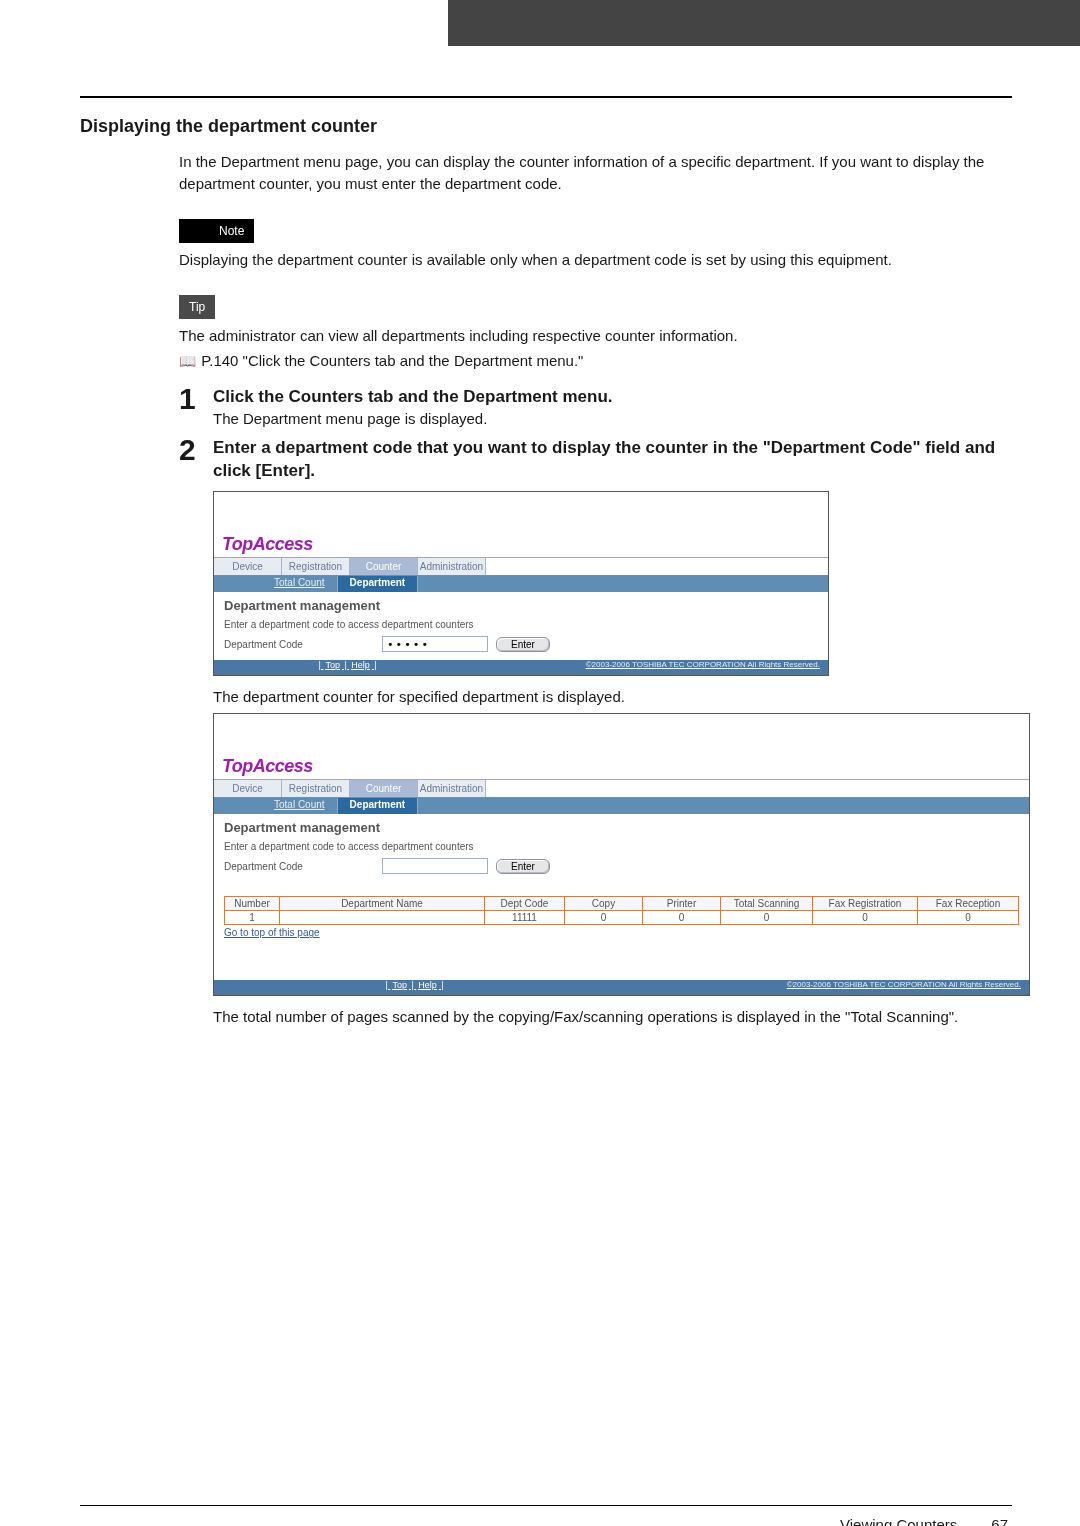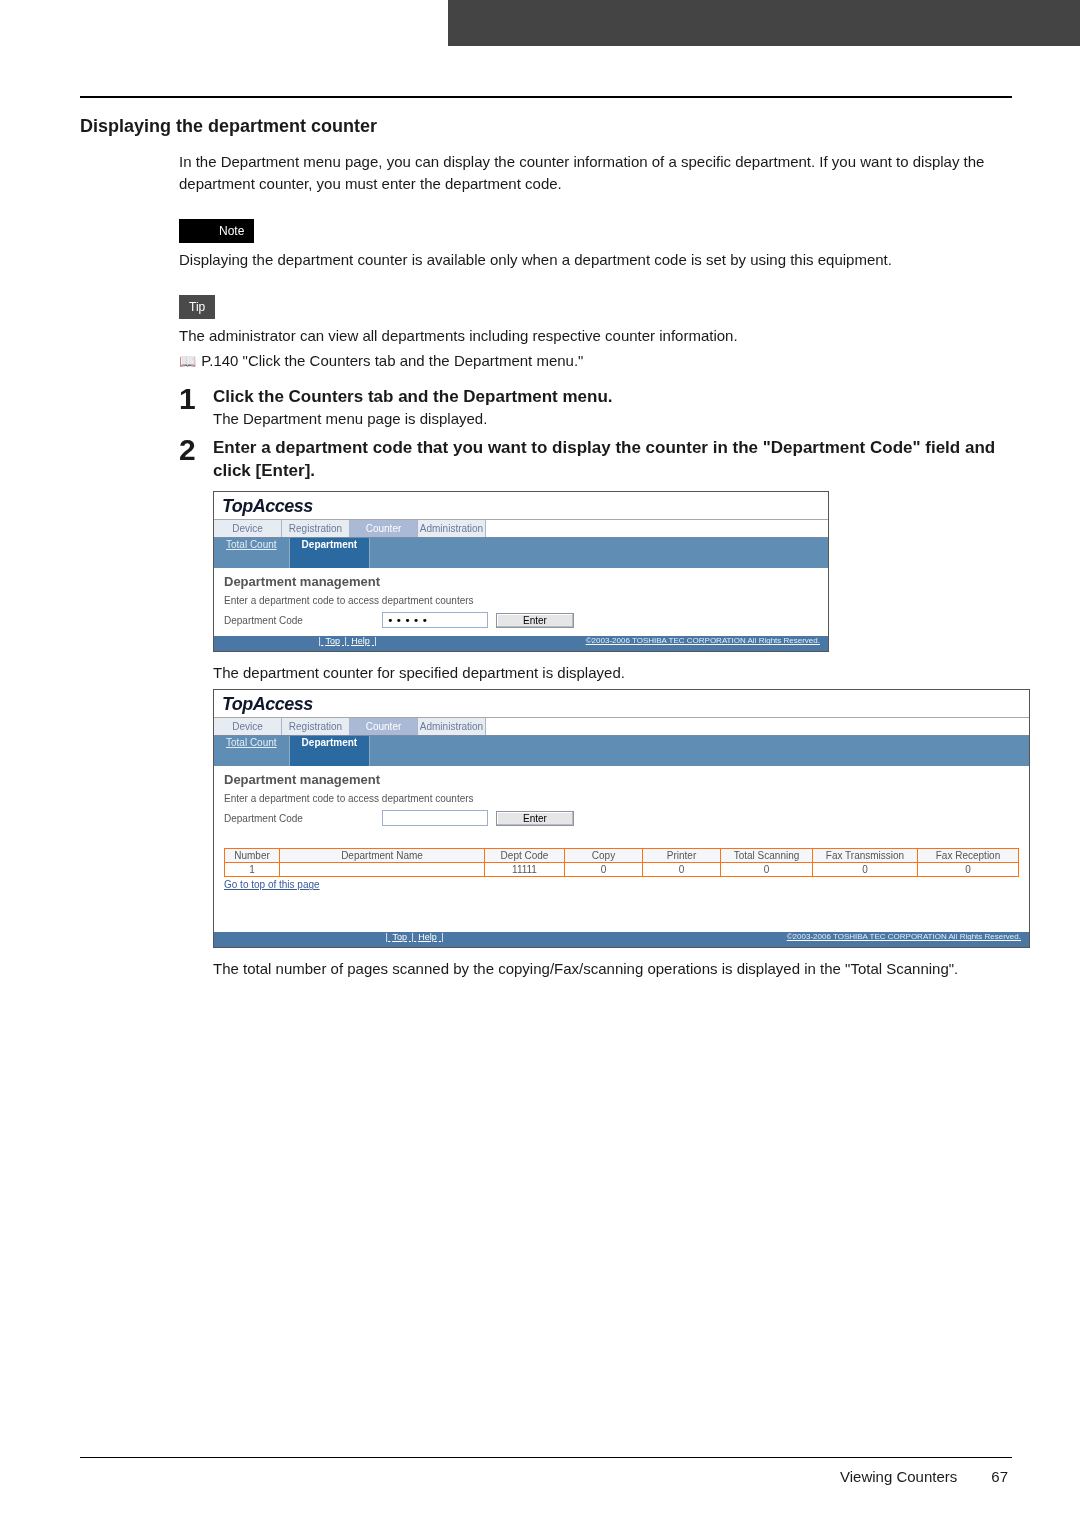--- a/index.html
+++ b/index.html
@@ -72,40 +72,42 @@
     font-family: Verdana, Arial, sans-serif;
     font-size: 11px;
     color: #333;
     background: #fff;
   }
   .shot .logo {
     font-family: "Arial Black", Arial, sans-serif;
     font-style: italic;
     font-weight: 900;
     font-size: 18px;
-    color: #0f172a;
+    color: #a21caf;
     padding: 4px 8px 2px 8px;
     letter-spacing: -0.5px;
+    margin-top: 38px;
   }
   .tabs1 { display: flex; border-top: 1px solid #a8a8a8; border-bottom: 1px solid #7a8aa5; }
   .tab1 {
     font-size: 10px;
     color: #6a7a9a;
     padding: 3px 0;
     width: 68px;
     text-align: center;
     background: #e7ebf2;
     border-right: 1px solid #a8b5cc;
   }
   .tab1.active { background: #a9b9d6; color: #fff; }
   .tab1-fill { flex: 1; background: #fff; }
   .tabs2 {
     display: flex;
     background: #5f8db3;
-    height: 30px;
+    height: 16px;
+    padding-left: 48px;
   }
   .tab2 {
     font-size: 10px;
     color: #fff;
     padding: 1px 12px 0 12px;
     border-right: 1px solid #8daac3;
   }
   .tab2.link { text-decoration: underline; color: #e5eef7; }
   .tab2.active { background: #2b6aa0; font-weight: bold; }
   .shot .panel { padding: 6px 10px 8px 10px; }
@@ -117,24 +119,24 @@
     border: 1px solid #9cb0cc;
     height: 16px;
     width: 106px;
     padding: 0 4px;
     font-size: 11px;
     font-family: monospace;
     letter-spacing: 2px;
   }
   .shot-btn {
     font-size: 10px;
-    padding: 1px 26px;
+    padding: 1px 14px;
     background: #e6e6e6;
     border: 1px solid #8c94a6;
-    border-radius: 0;
+    border-radius: 6px;
     box-shadow: inset -1px -1px 0 #bbb, inset 1px 1px 0 #fff;
     cursor: pointer;
   }
   .blue-bar {
     background: #4a77a4;
     color: #fff;
     font-size: 9px;
     display: flex;
     height: 15px;
     align-items: flex-start;
@@ -276,21 +278,21 @@
 
           <table class="dept-table">
             <tbody>
                 <tr>
               <th style="width:55px;">Number</th>
               <th style="width:205px;">Department Name</th>
               <th style="width:80px;">Dept Code</th>
               <th style="width:78px;">Copy</th>
               <th style="width:78px;">Printer</th>
               <th style="width:92px;">Total Scanning</th>
-              <th style="width:105px;">Fax Transmission</th>
+              <th style="width:105px;">Fax Registration</th>
               <th>Fax Reception</th>
             </tr>
             <tr>
               <td>1</td>
               <td></td>
               <td>11111</td>
               <td>0</td>
               <td>0</td>
               <td>0</td>
               <td>0</td>

